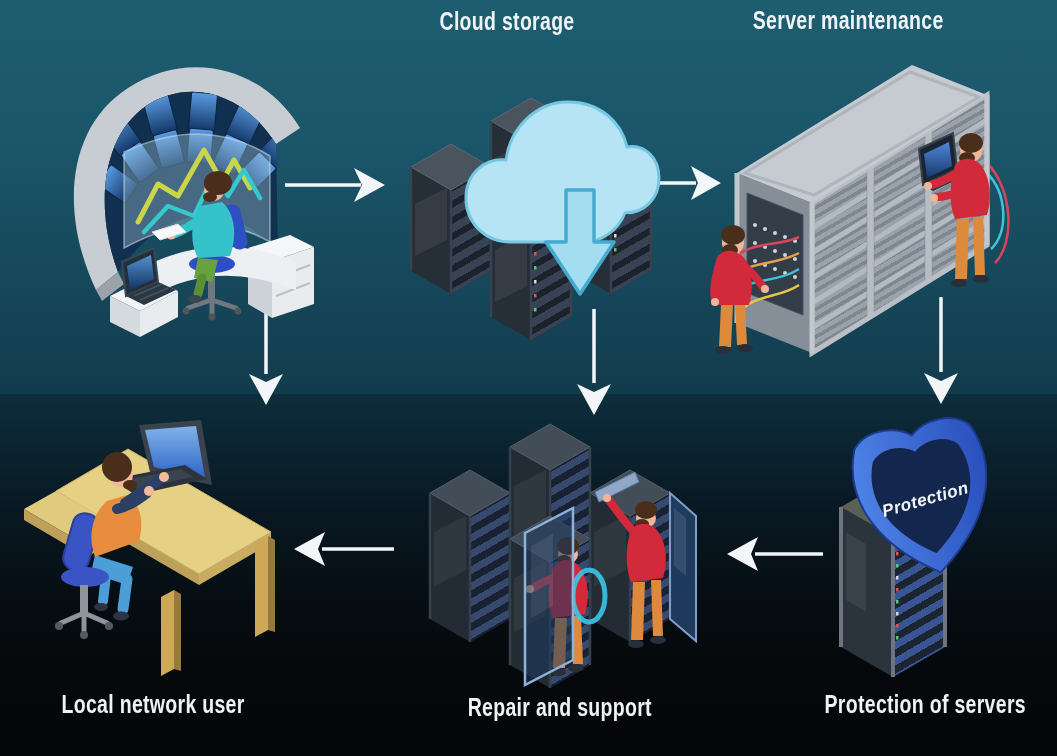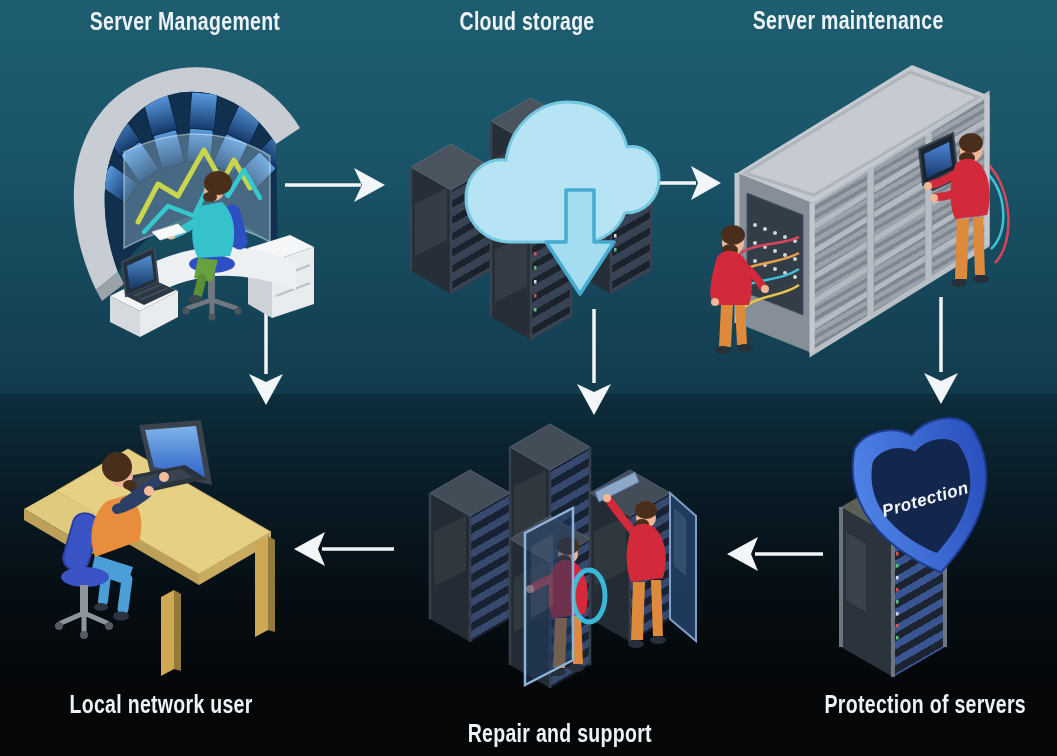--- a/index.html
+++ b/index.html
@@ -16,33 +16,30 @@
   .illus,.arrow{position:absolute;}
   svg{display:block;overflow:visible;}
 </style>
 </head>
 <body>
 
 <div class="stage">
   <div class="bg-top"></div>
   <div class="bg-bottom"></div>
 
-  <div class="node-label" style="left:35px;top:8px;width:300px;">
-    <span class="cond">Server Management</span>
-  </div>
-  <div class="node-label" style="left:397px;top:8px;width:260px;text-decoration:underline;">
+  <div class="node-label" style="left:377px;top:8px;width:260px;text-decoration:underline;">
     <span class="cond">Cloud storage</span>
   </div>
   <div class="node-label" style="left:718px;top:7px;width:260px;text-decoration:underline;">
     <span class="cond">Server maintenance</span>
   </div>
-  <div class="node-label" style="left:23px;top:691px;width:260px;text-align:right;">
+  <div class="node-label" style="left:23px;top:691px;width:260px;">
     <span class="cond">Local network user</span>
   </div>
-  <div class="node-label" style="left:430px;top:694px;width:260px;margin-top:26px;">
+  <div class="node-label" style="left:430px;top:694px;width:260px;">
     <div><span class="cond">Repair and support</span></div>
   </div>
   <div class="node-label" style="left:791px;top:691px;width:260px;text-decoration:underline;">
     <span class="cond">Protection of servers</span>
   </div>
 
   <svg class="arrow" style="left:281px;top:163px;" width="110" height="44" viewBox="0 0 110 44">
     <line x1="4" y1="22" x2="80" y2="22" stroke="#f2f6f8" stroke-width="3.5"></line>
     <path d="M104,22 L73,5 L81,22 L73,39 Z" fill="#f2f6f8"></path>
   </svg>

